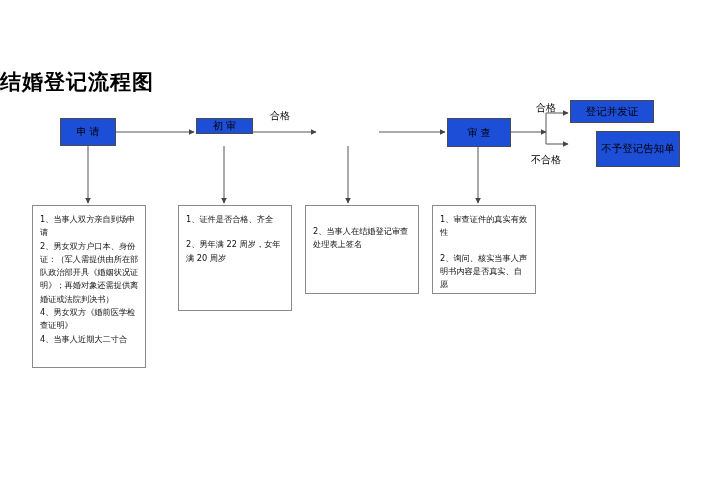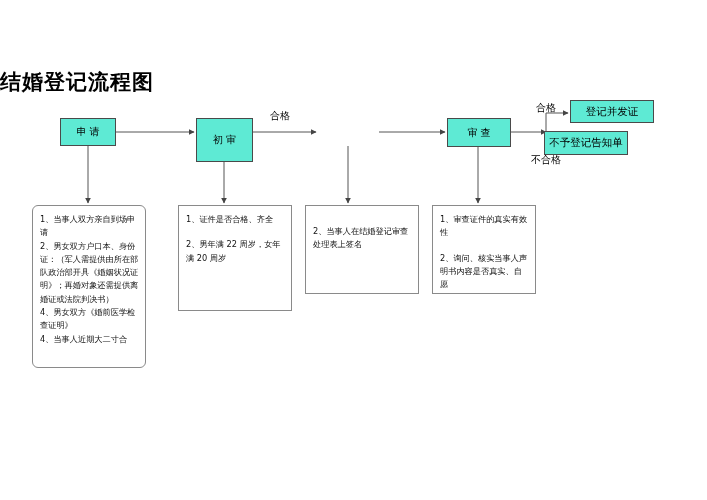--- a/index.html
+++ b/index.html
@@ -29,21 +29,21 @@
     text-align: left;
     font-size: 21px;
     font-weight: bold;
     letter-spacing: 1px;
     color: #000;
     font-family: "DejaVu Serif", "Liberation Serif", serif;
   }
   .node {
     position: absolute;
     border: 1px solid #4a4a4a;
-    background: #5eead4;
+    background: #1d4ed8;
     box-sizing: border-box;
     display: flex;
     align-items: center;
     justify-content: center;
     font-size: 10px;
     color: #000;
     letter-spacing: 3px;
     text-indent: 3px;
   }
   .node.wide-label {
@@ -111,36 +111,36 @@
     <line x1="546" y1="144" x2="568" y2="144" stroke="#555" stroke-width="1" marker-end="url(#arrow)"></line>
 
     <line x1="88" y1="146" x2="88" y2="203" stroke="#555" stroke-width="1" marker-end="url(#arrow)"></line>
     <line x1="224" y1="146" x2="224" y2="203" stroke="#555" stroke-width="1" marker-end="url(#arrow)"></line>
     <line x1="348" y1="146" x2="348" y2="203" stroke="#555" stroke-width="1" marker-end="url(#arrow)"></line>
     <line x1="478" y1="147" x2="478" y2="203" stroke="#555" stroke-width="1" marker-end="url(#arrow)"></line>
   </svg>
 
   <div class="node" style="left:60px; top:118px; width:56px; height:28px;">申请</div>
 
-  <div class="node" style="left:196px; top:118px; width:57px; height:44px;">初审</div>
+  <div class="node" style="left:196px; top:118px; width:57px; height:16px;">初审</div>
 
 
   <div class="node" style="left:447px; top:118px; width:64px; height:29px;">审查</div>
 
   <div class="node wide-label" style="left:570px; top:100px; width:84px; height:23px;">登记并发证</div>
 
-  <div class="node wide-label" style="left:544px; top:131px; width:84px; height:24px;">不予登记告知单</div>
+  <div class="node wide-label" style="left:596px; top:131px; width:84px; height:36px;">不予登记告知单</div>
 
   <div class="edge-label" style="left:270px; top:109px;">合格</div>
 
   <div class="edge-label" style="left:536px; top:101px;">合格</div>
 
   <div class="edge-label" style="left:531px; top:153px;">不合格</div>
 
-  <div class="detail" style="left:32px; top:205px; width:114px; height:163px;border-radius:6px;">
+  <div class="detail" style="left:32px; top:205px; width:114px; height:163px;">
     <p>1、当事人双方亲自到场申请</p>
     <p>2、男女双方户口本、身份证：（军人需提供由所在部队政治部开具《婚姻状况证明》；再婚对象还需提供离婚证或法院判决书）</p>
     <p>4、男女双方《婚前医学检查证明》</p>
     <p>4、当事人近期大二寸合</p>
   </div>
 
   <div class="detail" style="left:178px; top:205px; width:114px; height:106px;">
     <p>1、证件是否合格、齐全</p>
     <p class="gap">2、男年满 22 周岁，女年满 20 周岁</p>
   </div>

